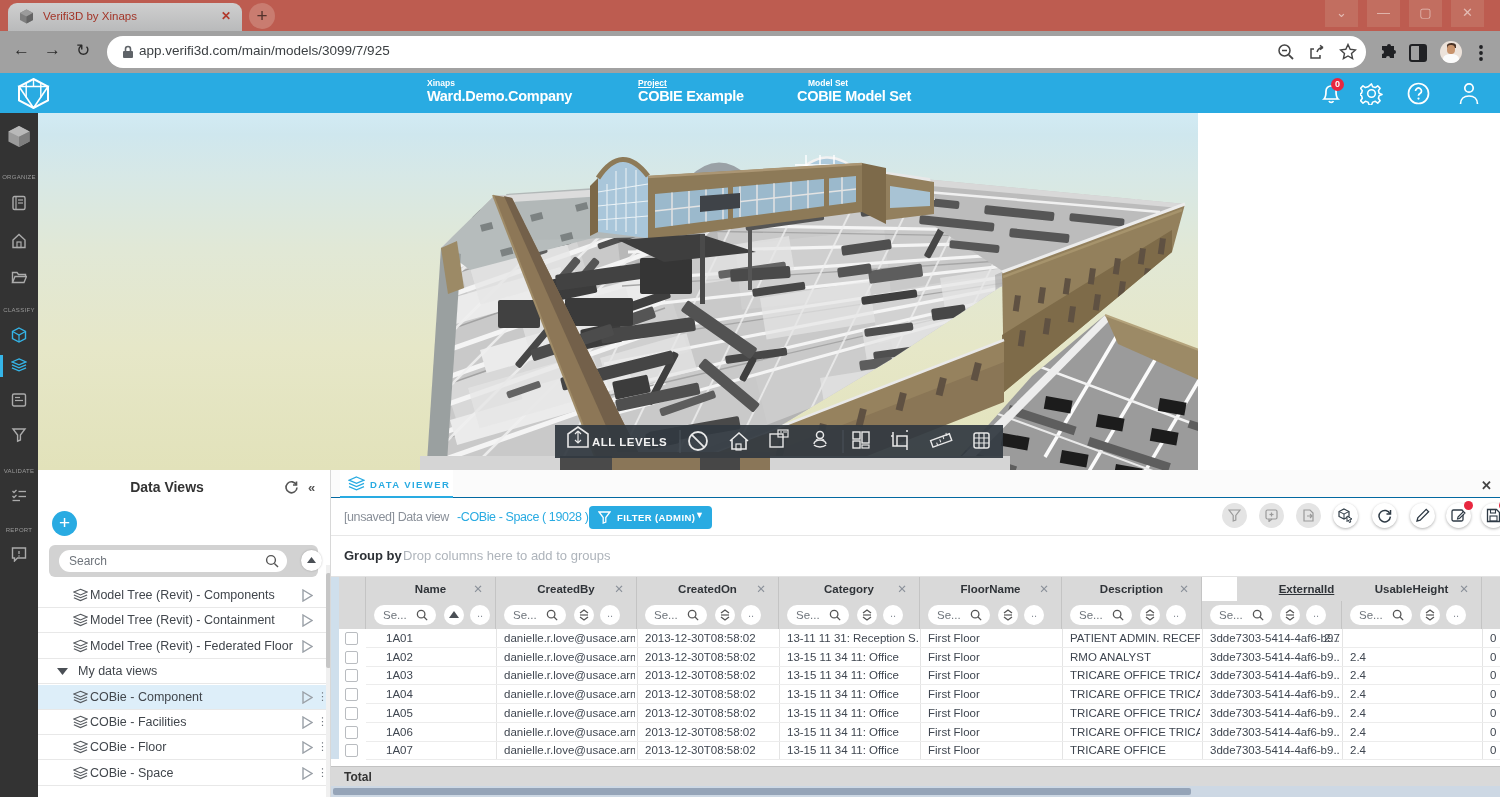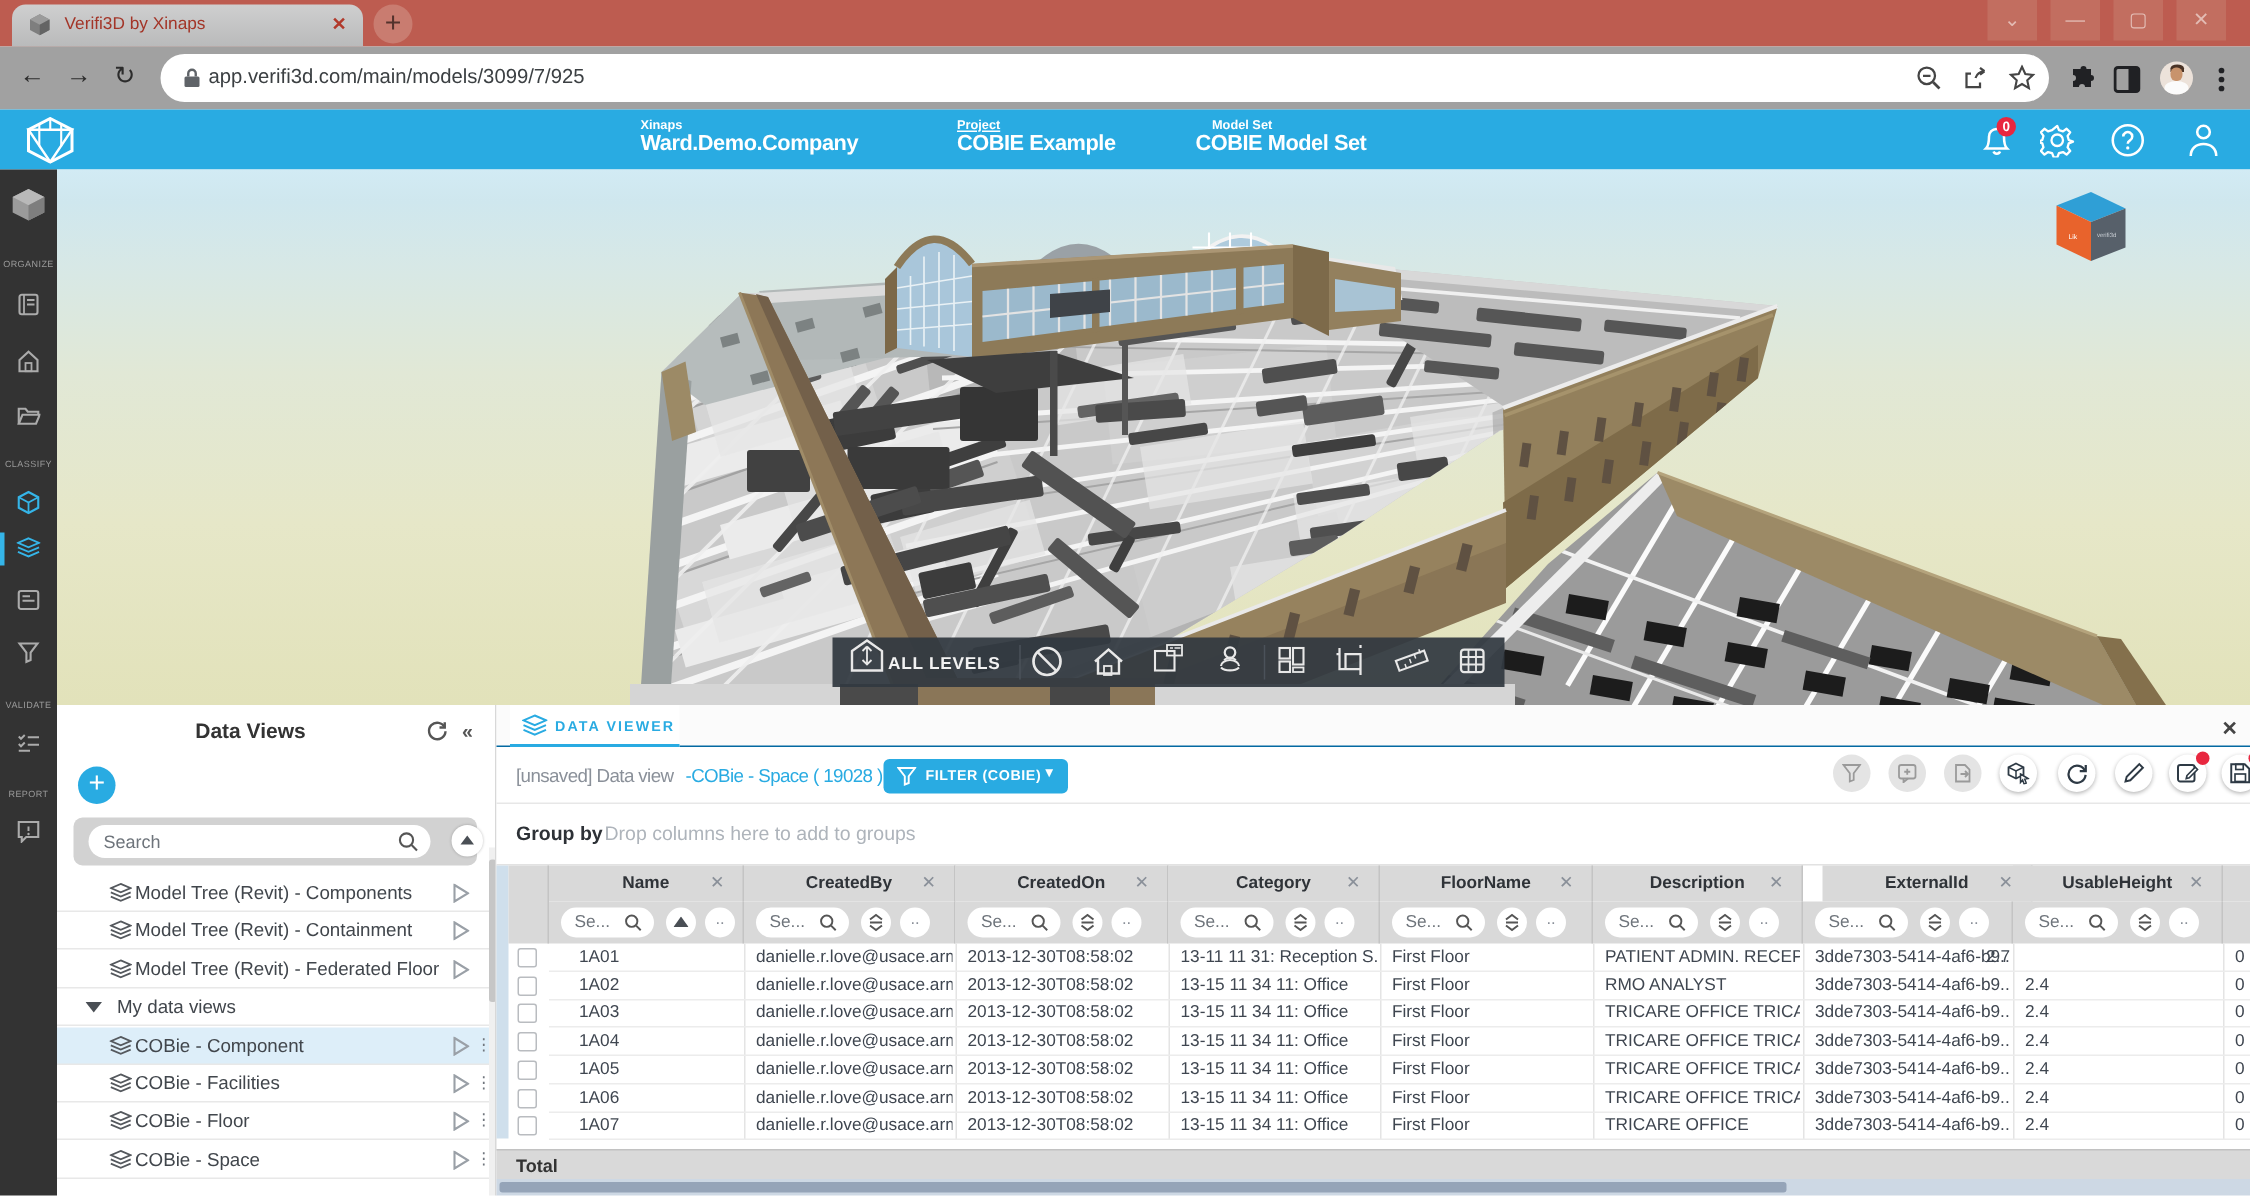--- a/index.html
+++ b/index.html
@@ -19,21 +19,21 @@
 #url { position:absolute; left:32px; top:7px; font-size:13.5px; color:#3c4043; }
 
 #apphead { position:absolute; left:0; top:73px; width:1500px; height:40px; background:#29abe2; }
 .hlbl { position:absolute; top:5px; font-size:8.5px; color:#fff; font-weight:bold; }
 .hval { position:absolute; top:15px; font-size:14.5px; letter-spacing:-0.3px; color:#fff; font-weight:bold; }
 
 #sidebar { position:absolute; left:0; top:113px; width:38px; height:684px; background:#333333; }
 .sblbl { position:absolute; width:38px; text-align:center; font-size:6px; color:#9a9a9a; letter-spacing:0.3px; }
 .sbic { position:absolute; left:11px; width:16px; height:16px; }
 
-#viewer { position:absolute; left:38px; top:113px; width:1462px; height:357px; background:linear-gradient(180deg,#d2ebf4 0%,#cfe7ee 6%,#d7e8e6 18%,#e1e8d6 38%,#e6e7c8 66%,#e2e2ba 100%); overflow:hidden; }
+#viewer { position:absolute; left:38px; top:113px; width:1160px; height:357px; background:linear-gradient(180deg,#d2ebf4 0%,#cfe7ee 6%,#d7e8e6 18%,#e1e8d6 38%,#e6e7c8 66%,#e2e2ba 100%); overflow:hidden; }
 
 #lpanel { position:absolute; left:38px; top:470px; width:292px; height:327px; background:#fff; }
 #lpanel h3 { position:absolute; left:0; top:9px; width:258px; text-align:center; font-size:14px; color:#333; }
 .lrow { position:absolute; left:0; width:292px; height:25px; border-bottom:1px solid #e8e8e8; font-size:12.5px; color:#41464c; }
 .lrow .txt { position:absolute; left:52px; top:5px; }
 .lrow .play { position:absolute; left:266px; top:4px; color:#8a9097; font-size:12px; }
 .lrow .dots { position:absolute; left:279px; top:5px; color:#70767d; font-size:11px; }
 
 #rpanel { position:absolute; left:330px; top:470px; width:1170px; height:327px; background:#fff; border-left:1px solid #d8d8d8; }
 #tabstrip { position:absolute; left:0; top:0; width:1170px; height:28px; background:#fbfbfb; border-bottom:1px solid #0369a1; }
@@ -638,21 +638,21 @@
     </div>
     <div style="position:absolute;left:1150px;top:8px;font-size:13px;color:#444;font-weight:bold;">✕</div>
   </div>
   <div id="toolrow">
     <span style="position:absolute;left:13px;top:12px;font-size:12.5px;letter-spacing:-0.4px;color:#8a9099;">[unsaved] Data view&nbsp;</span>
     <span style="position:absolute;left:126px;top:12px;font-size:12.5px;letter-spacing:-0.4px;color:#29abe2;">-COBie - Space ( 19028 )</span>
     <div style="position:absolute;left:258px;top:8px;width:123px;height:23px;border-radius:4px;background:#29abe2;">
       <svg style="position:absolute;left:9px;top:5px" width="13" height="13" viewBox="0 0 13 13">
           <path d="M1 1 h11 l-4.2 5.5 v4.5 l-2.6 1 v-5.5 z" fill="none" stroke="#fff" stroke-width="1.3"></path>
         </svg>
-      <span style="position:absolute;left:28px;top:6px;font-size:9.5px;color:#fff;font-weight:bold;letter-spacing:0.4px;">FILTER (COBIE)</span>
+      <span style="position:absolute;left:28px;top:6px;font-size:9.5px;color:#fff;font-weight:bold;letter-spacing:0.4px;">FILTER (ADMIN)</span>
       <span style="position:absolute;left:106px;top:4px;font-size:9px;color:#fff;">▼</span>
     </div>
     <div id="ticons">
         <div style="position: absolute; left: 891px; top: 5px; width: 25px; height: 25px; border-radius: 50%; background: rgb(228, 228, 228); box-shadow: none;"><svg style="margin:6px" width="13" height="13" viewBox="0 0 13 13">
             <path d="M1 1 h11 l-4.2 5.5 v4.5 l-2.6 1 v-5.5 z" fill="none" stroke="#9a9a9a" stroke-width="1.2"></path>
           </svg></div>
         <div style="position: absolute; left: 928px; top: 5px; width: 25px; height: 25px; border-radius: 50%; background: rgb(228, 228, 228); box-shadow: none;"><svg style="margin:6px" width="13" height="13" viewBox="0 0 13 13">
             <rect x="1" y="1" width="11" height="9" rx="1.5" fill="none" stroke="#9a9a9a" stroke-width="1.2"></rect>
             <path d="M4 10 v2.5 L7 10" fill="none" stroke="#9a9a9a" stroke-width="1.2"></path>
             <line x1="6.5" y1="3.5" x2="6.5" y2="7.5" stroke="#9a9a9a" stroke-width="1.2"></line>
@@ -762,21 +762,21 @@
             <circle cx="6" cy="6" r="4.4" fill="none" stroke="#555" stroke-width="1.5"></circle>
             <line x1="9.4" y1="9.4" x2="13" y2="13" stroke="#555" stroke-width="1.5"></line>
           </svg></div>
         <div style="position:absolute;left:78px;top:4px;width:20px;height:20px;border-radius:50%;background:#fff;"><svg style="margin:4px 5px" width="10" height="12" viewBox="0 0 10 12">
             <polyline points="1,4 5,1 9,4" fill="none" stroke="#555" stroke-width="1.3"></polyline>
             <polyline points="1,8 5,11 9,8" fill="none" stroke="#555" stroke-width="1.3"></polyline>
             <line x1="1" y1="6" x2="9" y2="6" stroke="#555" stroke-width="1.2"></line>
           </svg></div>
         <div style="position:absolute;left:104px;top:4px;width:20px;height:20px;border-radius:50%;background:#fff;color:#8a9099;text-align:center;line-height:16px;font-size:11px;">..</div>
       </div>
-      <div class="hd" style="left:884px;width:140px;">ExternalId<span style="position:absolute;right:12px;top:0;color:#8a9099;font-weight:normal;">✕</span></div>
+      <div class="hd" style="left:906px;width:140px;text-decoration:underline;">ExternalId<span style="position:absolute;right:12px;top:0;color:#8a9099;font-weight:normal;">✕</span></div>
       <div class="fr" style="left:871px;width:140px;">
         <div style="position:absolute;left:8px;top:4px;width:62px;height:20px;border-radius:10px;background:#fff;font-size:11.5px;color:#6e747b;"><span style="margin-left:9px;line-height:20px;">Se...</span><svg style="position:absolute;right:8px;top:4px" width="12" height="12" viewBox="0 0 14 14">
             <circle cx="6" cy="6" r="4.4" fill="none" stroke="#555" stroke-width="1.5"></circle>
             <line x1="9.4" y1="9.4" x2="13" y2="13" stroke="#555" stroke-width="1.5"></line>
           </svg></div>
         <div style="position:absolute;left:78px;top:4px;width:20px;height:20px;border-radius:50%;background:#fff;"><svg style="margin:4px 5px" width="10" height="12" viewBox="0 0 10 12">
             <polyline points="1,4 5,1 9,4" fill="none" stroke="#555" stroke-width="1.3"></polyline>
             <polyline points="1,8 5,11 9,8" fill="none" stroke="#555" stroke-width="1.3"></polyline>
             <line x1="1" y1="6" x2="9" y2="6" stroke="#555" stroke-width="1.2"></line>
           </svg></div>

